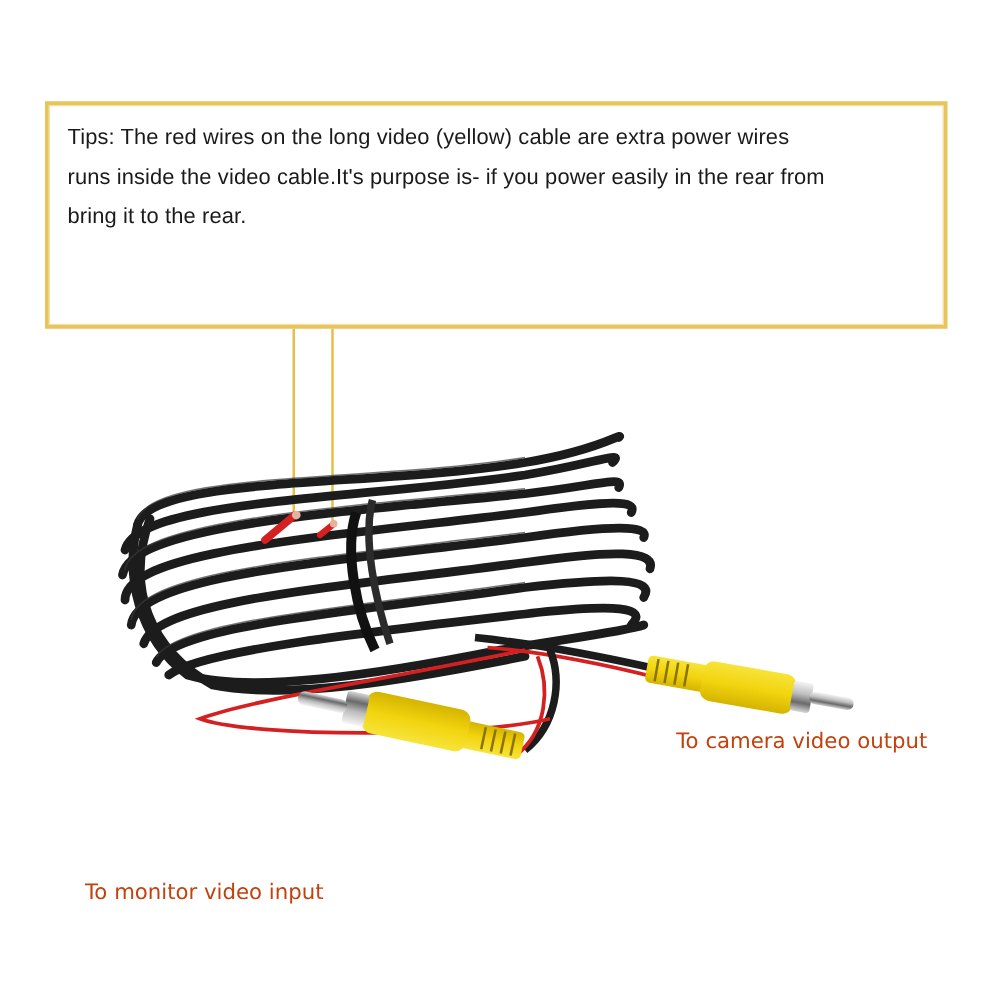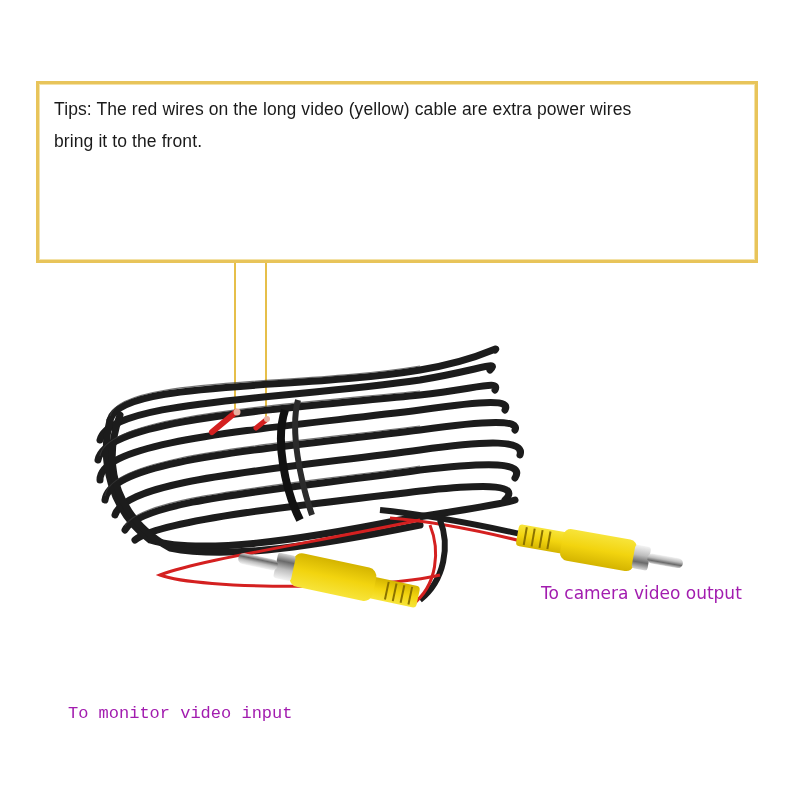--- a/index.html
+++ b/index.html
@@ -1,29 +1,30 @@
 <!DOCTYPE html>
 <html><head>
 <meta charset="utf-8">
 <style>
   html,body{margin:0;padding:0;background:#ffffff;}
   body{width:800px;height:800px;position:relative;overflow:hidden;font-family:"DejaVu Sans","Liberation Sans",sans-serif;}
   .tip-box{position:absolute;left:36px;top:81px;width:722px;height:182px;border:3px solid #e8c45a;box-sizing:border-box;background:#fff;box-shadow:inset 0 0 0 1px #f3e2a8;}
   .tip-text{position:absolute;left:15px;top:10px;width:700px;font-family:"Liberation Sans",sans-serif;font-size:17.5px;line-height:31.5px;color:#1a1a1a;letter-spacing:0.1px;}
   .leader{position:absolute;width:2px;background:#e6bf4a;}
-  .label{position:absolute;font-family:"DejaVu Sans",sans-serif;font-size:17px;color:#a21caf;white-space:nowrap;}
+  .label{position:absolute;font-family:"DejaVu Sans",sans-serif;font-size:17px;color:#c2410c;white-space:nowrap;}
   svg.product{position:absolute;left:0;top:0;}
 </style>
 </head>
 <body>
 
 <div class="tip-box">
   <div class="tip-text">
     <div>Tips: The red wires on the long video (yellow) cable are extra power wires</div>
-    <div>bring it to the front.</div>
+    <div>runs inside the video cable.It's purpose is- if you power easily in the rear from</div>
+    <div>bring it to the rear.</div>
   </div>
 </div>
 
 <div class="leader" style="left:234px;top:263px;height:150px;"></div>
 <div class="leader" style="left:265px;top:263px;height:155px;"></div>
 
 <svg class="product" width="800" height="800" viewBox="0 0 800 800">
   <defs>
     <linearGradient id="yel" x1="0" y1="0" x2="0" y2="1">
       <stop offset="0" stop-color="#f7e43a"></stop>
@@ -93,13 +94,13 @@
       <line x1="24" y1="6" x2="24" y2="24"></line>
         <line x1="32" y1="6" x2="32" y2="24"></line>
     </g>
     <rect x="45" y="0" width="85" height="34" rx="9" fill="url(#yel)"></rect>
     <rect x="128" y="4" width="18" height="26" rx="3" fill="url(#metal)"></rect>
     <rect x="144" y="11" width="40" height="11" rx="5" fill="url(#metal)"></rect>
   </g>
 </svg>
 
 <div class="label" style="left:541px;top:583px;">To camera video output</div>
-<div class="label" style="left:68px;top:704px;font-family:Liberation Mono, monospace;">To monitor video input</div>
+<div class="label" style="left:68px;top:704px;">To monitor video input</div>
 
 </body></html>

